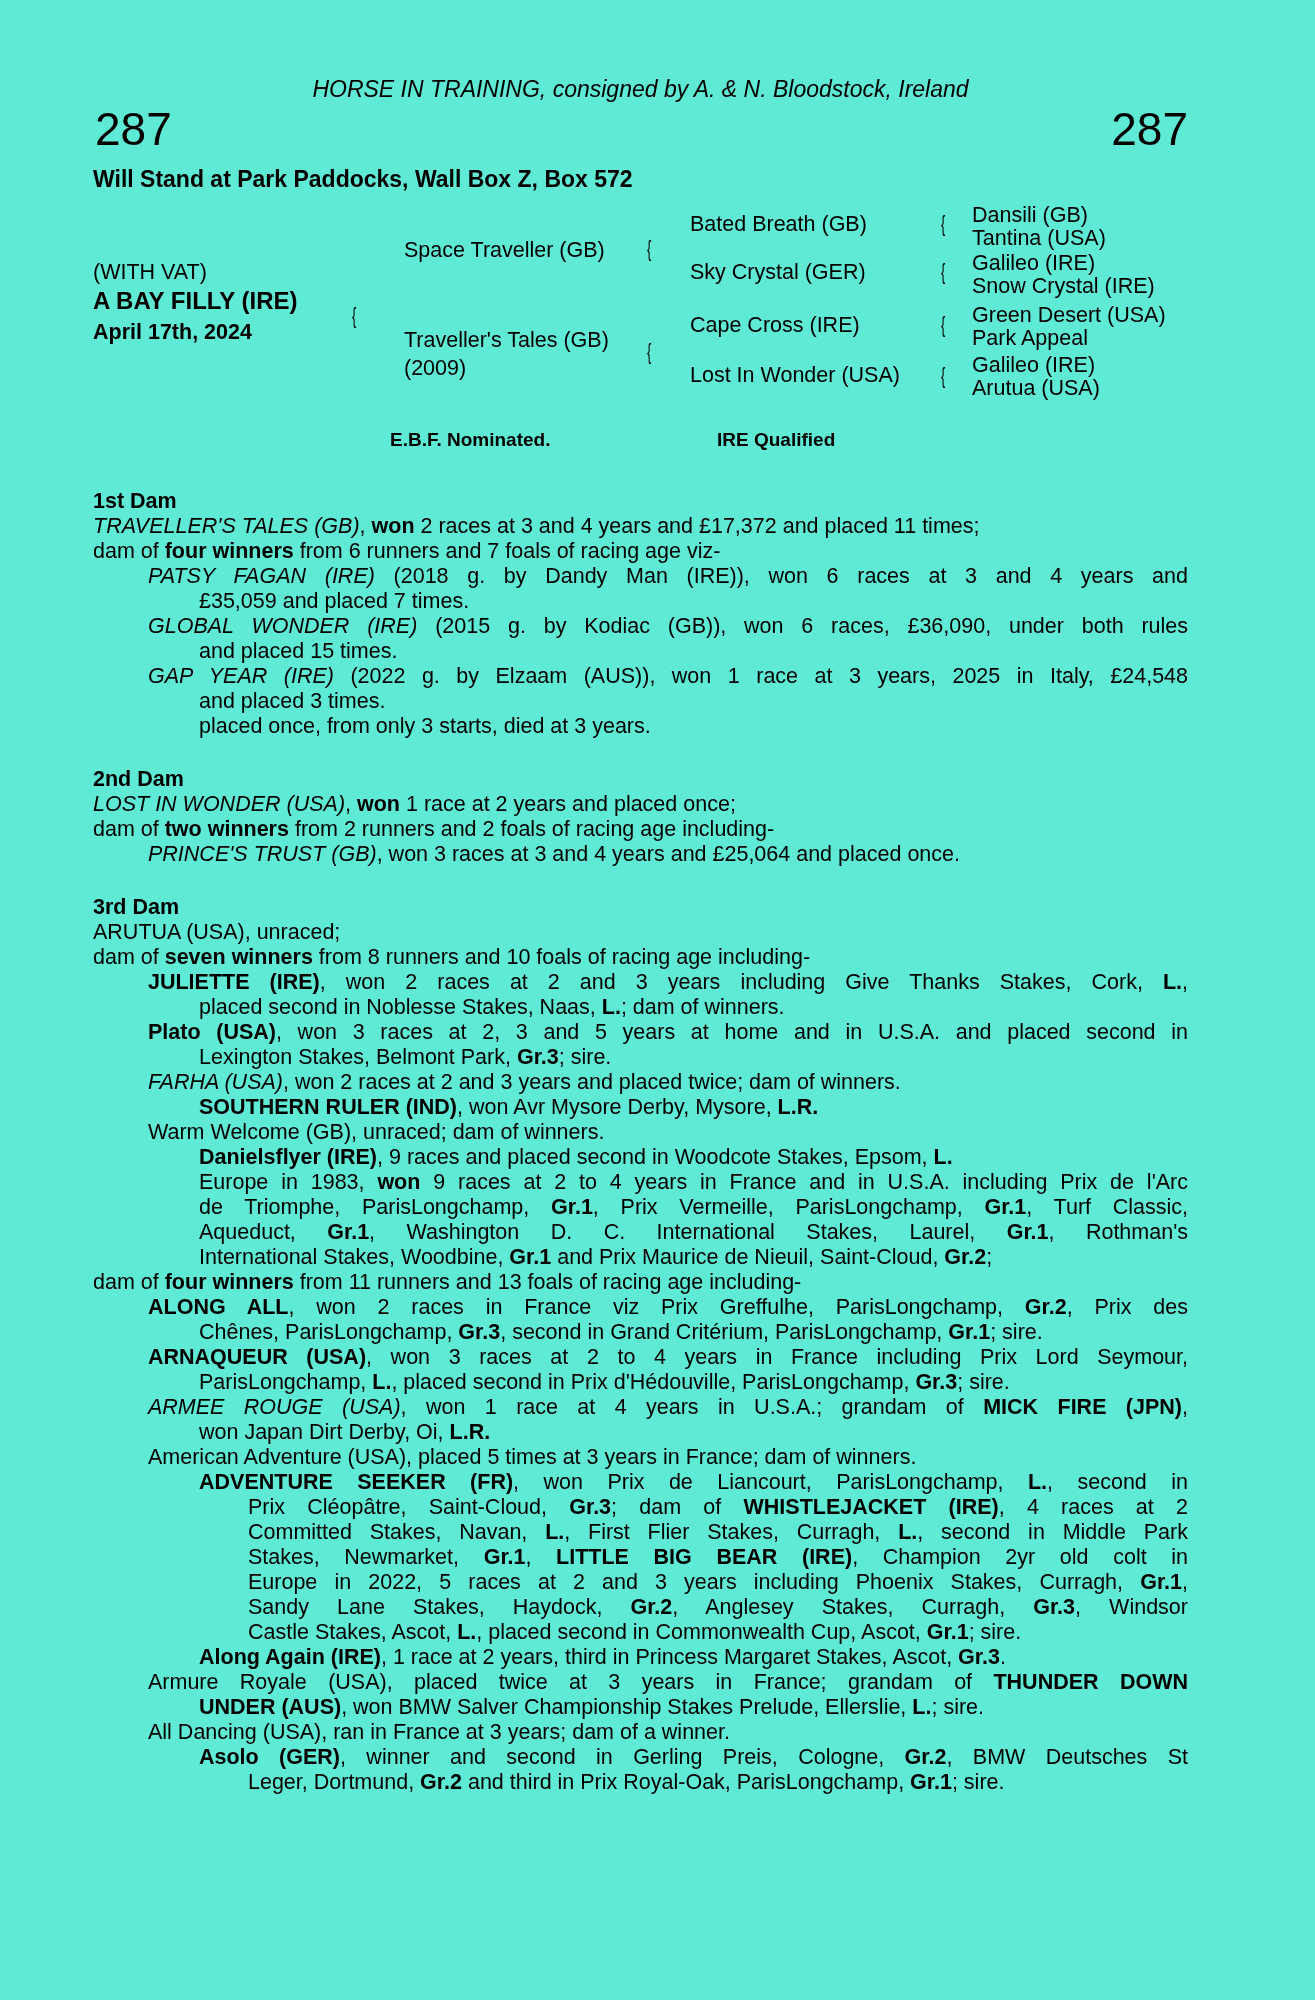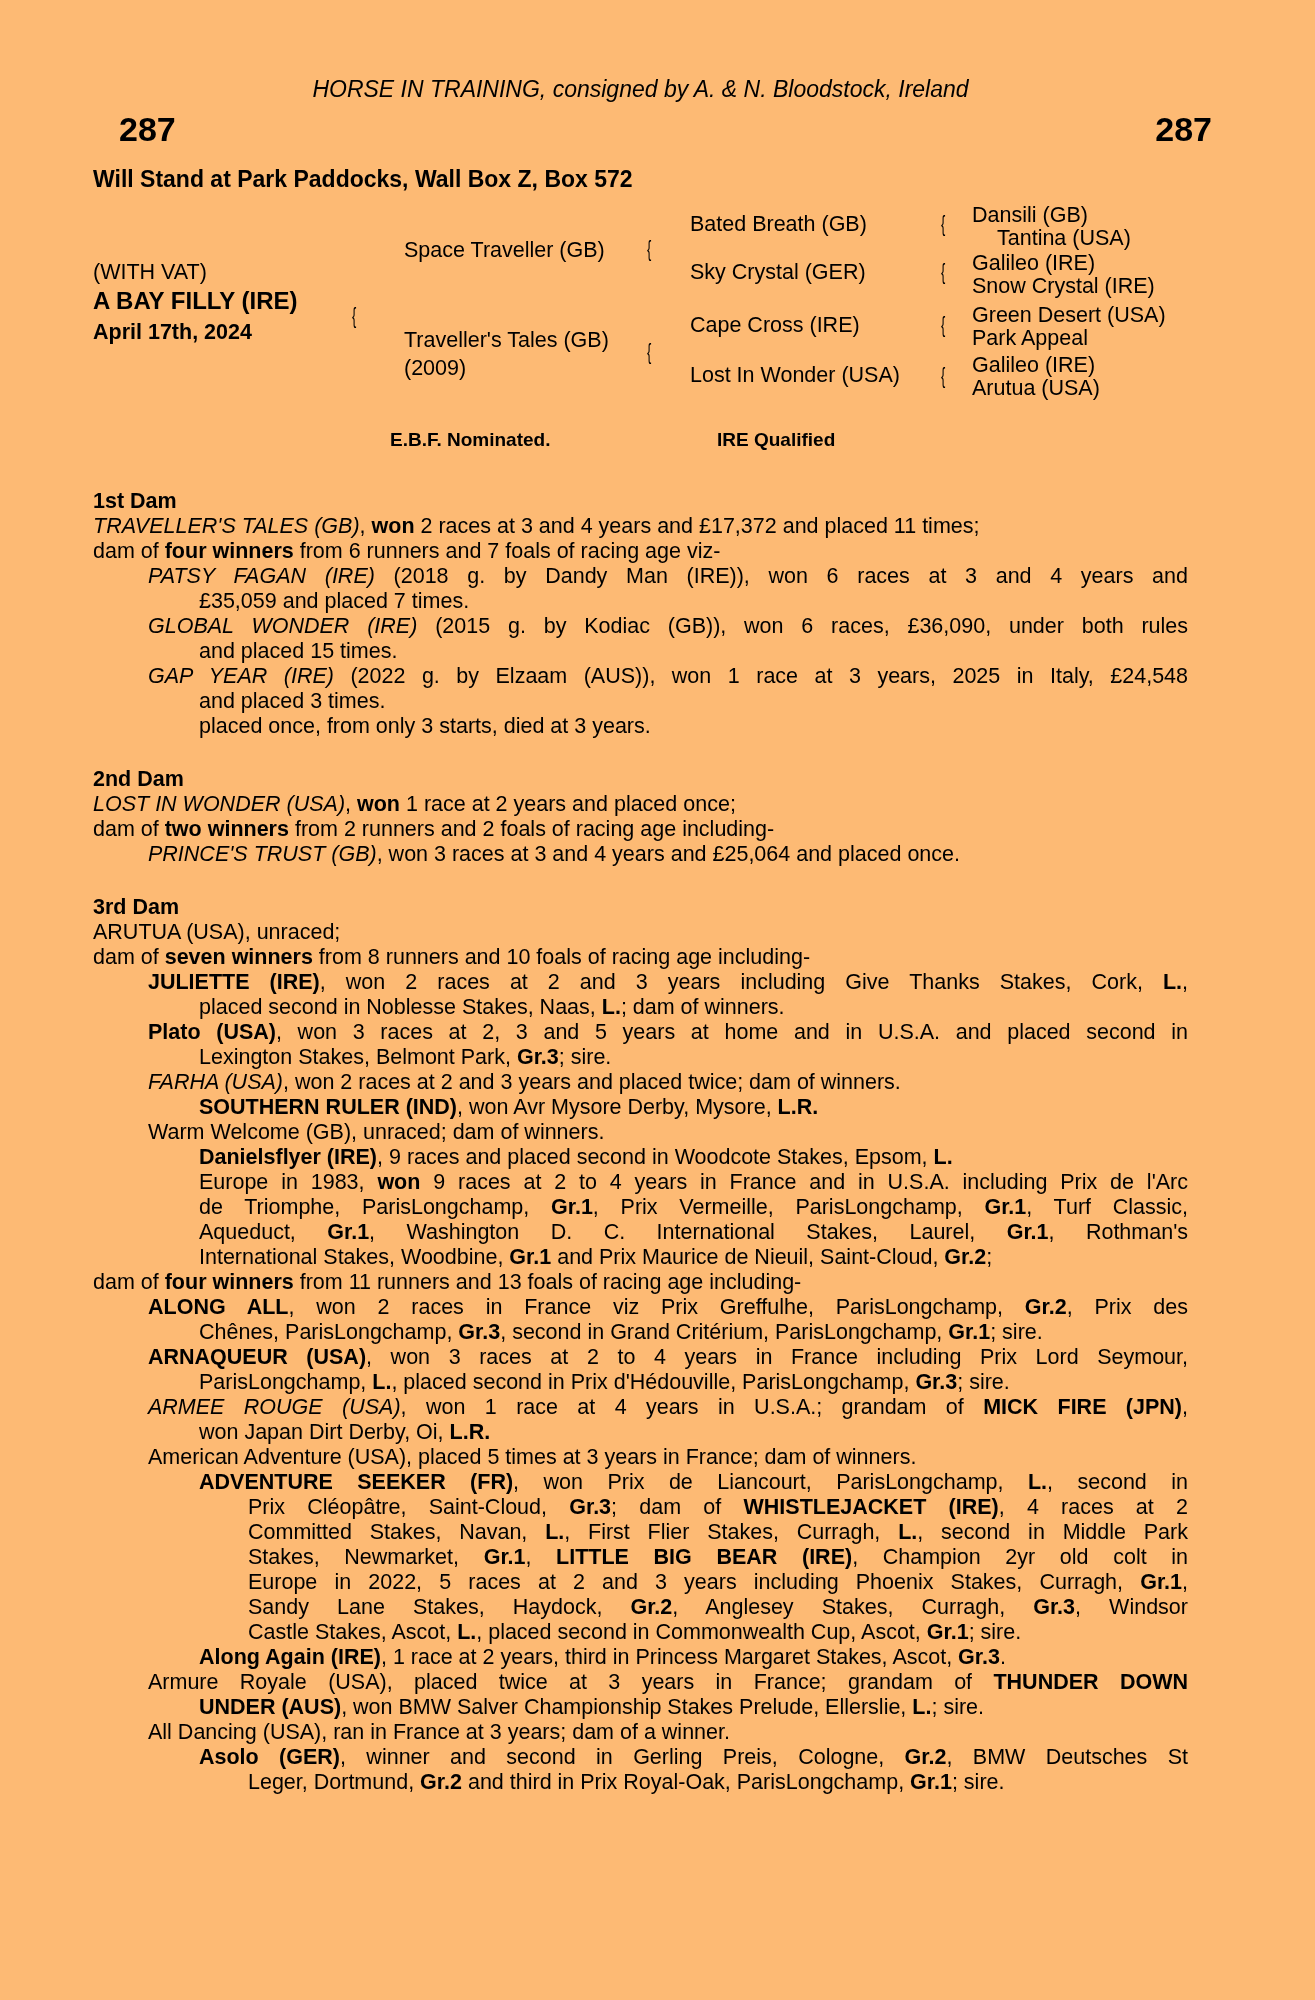--- a/index.html
+++ b/index.html
@@ -1,36 +1,36 @@
 <!DOCTYPE html>
 <html><head>
 <meta charset="utf-8">
 <style>
   html,body{margin:0;padding:0;background:#ffffff;}
-  .page{position:relative;width:1315px;height:2000px;background:#fdba74;color:#000;
+  .page{position:relative;width:1315px;height:2000px;background:#5eead4;color:#000;
         font-family:"Liberation Sans",sans-serif;overflow:hidden;}
 
   .title{position:absolute;left:93px;top:76px;width:1095px;text-align:center;
          font-style:italic;font-size:23px;}
-  .lot{position:absolute;top:106px;font-weight:bold;font-size:34px;line-height:46px;margin-left:24px;}
+  .lot{position:absolute;top:106px;font-weight:normal;font-size:46px;line-height:46px;}
   .lot-left{left:95px;}
   .lot-right{left:93px;width:1095px;text-align:right;}
   .standline{position:absolute;left:93px;top:166px;font-weight:bold;font-size:23px;}
 
   
   .ped span, .ped div{position:absolute;font-size:21.5px;white-space:nowrap;}
   .ped-vat{left:93px;top:260px;}
   .ped-name{left:93px;top:287px;font-weight:bold;font-size:24px !important;}
   .ped-date{left:93px;top:320px;font-weight:bold;}
   .ped-sire{left:404px;top:238px;}
   .ped-dam{left:404px;top:328px;}
   .ped-damyr{left:404px;top:356px;}
   .g3-1{left:690px;top:212px;} .g3-2{left:690px;top:260px;text-align:right;}
   .g3-3{left:690px;top:313px;} .g3-4{left:690px;top:363px;}
-  .g4-1{left:972px;top:203px;} .g4-2{left:997px;top:226px;text-align:center;}
+  .g4-1{left:972px;top:203px;} .g4-2{left:972px;top:226px;text-align:center;}
   .g4-3{left:972px;top:251px;} .g4-4{left:972px;top:274px;}
   .g4-5{left:972px;top:303px;} .g4-6{left:972px;top:326px;}
   .g4-7{left:972px;top:353px;} .g4-8{left:972px;top:376px;}
 
   .brace{position:absolute;font-weight:400;}
   .brace::before{content:"{";display:block;transform:scaleX(0.6);transform-origin:left center;}
   .br-main{left:352px;top:232px;font-size:172px;line-height:168px;}
   .br-s{left:647px;top:201px;font-size:100px;line-height:97px;}
   .br-d{left:647px;top:304px;font-size:100px;line-height:97px;}
   .br-4a{left:941px;top:199px;font-size:53px;line-height:51px;}

